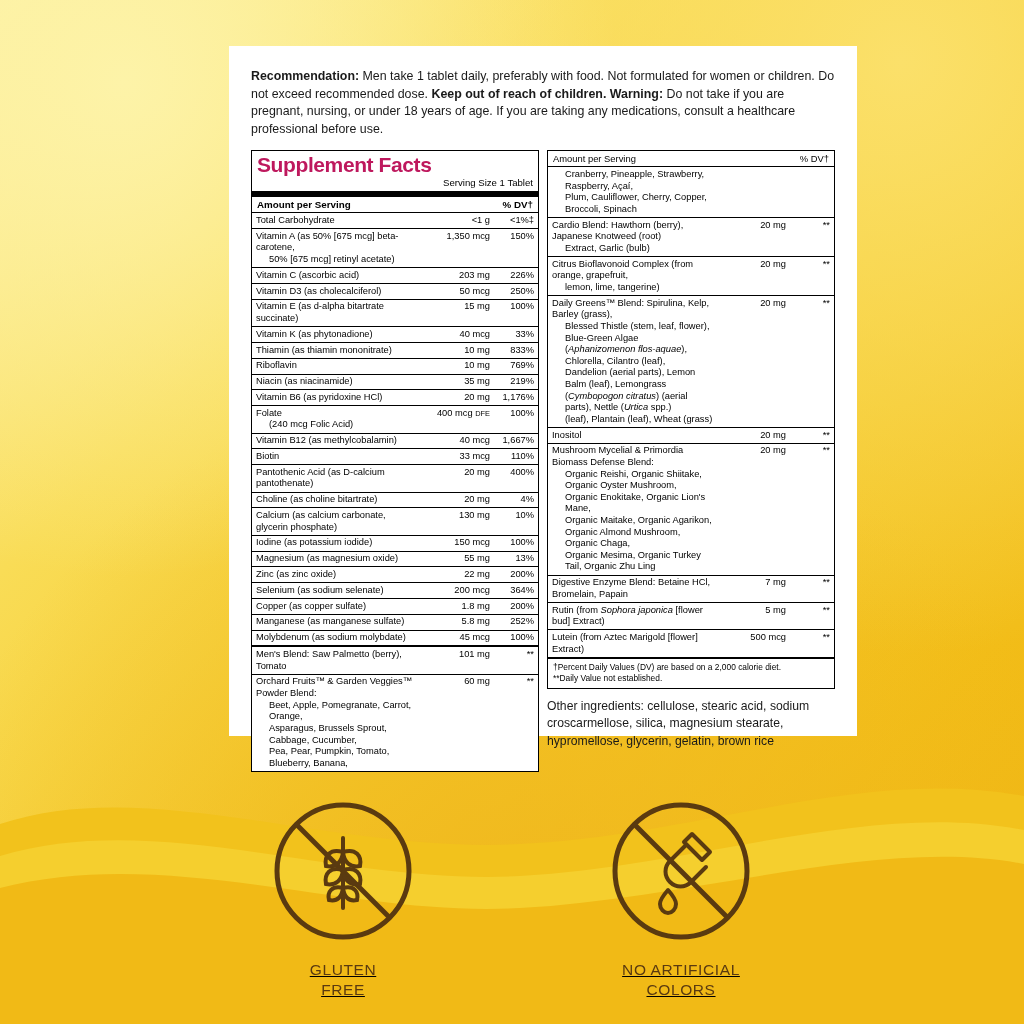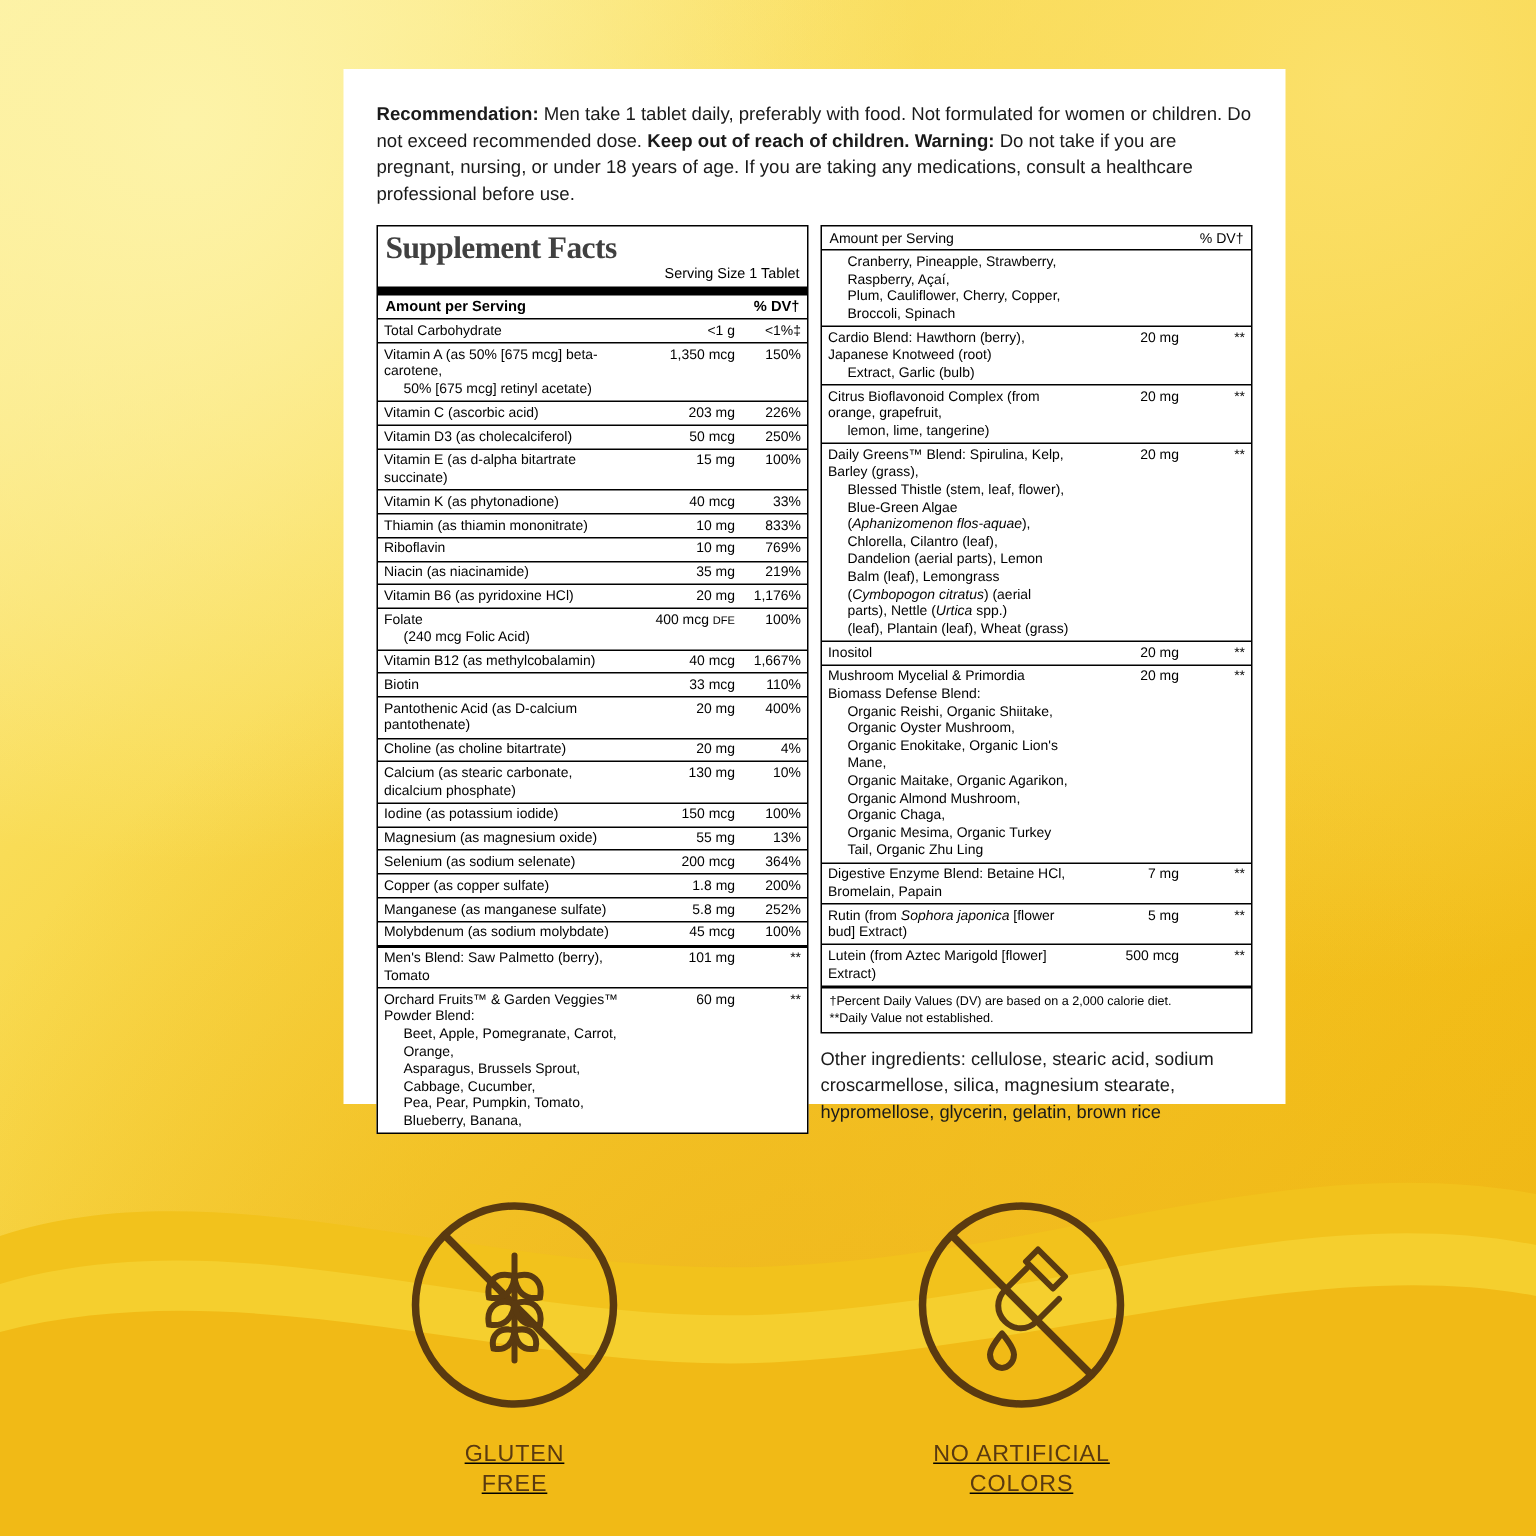--- a/index.html
+++ b/index.html
@@ -39,22 +39,22 @@
   
   .facts-wrap { display:flex; gap:8px; align-items:flex-start; }
   .col-left { width:300px; }
   .col-right { width:300px; }
 
   .panel {
     border:1.6px solid #000; background:#fff;
   }
   .sf-title {
     font-size:21px; font-weight:bold; letter-spacing:-0.4px;
-    padding:3px 5px 0 5px; line-height:1.05; color:#404040;
-    font-family:Liberation Serif, serif;
+    padding:3px 5px 0 5px; line-height:1.05; color:#be185d;
+    font-family:Liberation Sans, sans-serif;
   }
   .sf-serving {
     font-size:9.6px; padding:1px 5px 3px 5px; color:#000;
     border-bottom:6px solid #000;
     text-align:right;
   }
   .hdr-row {
     display:flex; font-size:9.8px; font-weight:bold;
     padding:2px 5px; border-bottom:1.2px solid #000; color:#000;
   }
@@ -205,33 +205,38 @@
                   <td class="nm">Pantothenic Acid (as D-calcium pantothenate)</td>
                   <td class="qty">20 mg</td>
                   <td class="dv">400%</td>
                 </tr>
                 <tr>
                   <td class="nm">Choline (as choline bitartrate)</td>
                   <td class="qty">20 mg</td>
                   <td class="dv">4%</td>
                 </tr>
                 <tr>
-                  <td class="nm">Calcium (as stearic carbonate, dicalcium phosphate)</td>
+                  <td class="nm">Calcium (as calcium carbonate, glycerin phosphate)</td>
                   <td class="qty">130 mg</td>
                   <td class="dv">10%</td>
                 </tr>
                 <tr>
                   <td class="nm">Iodine (as potassium iodide)</td>
                   <td class="qty">150 mcg</td>
                   <td class="dv">100%</td>
                 </tr>
                 <tr>
                   <td class="nm">Magnesium (as magnesium oxide)</td>
                   <td class="qty">55 mg</td>
                   <td class="dv">13%</td>
+                </tr>
+                <tr>
+                  <td class="nm">Zinc (as zinc oxide)</td>
+                  <td class="qty">22 mg</td>
+                  <td class="dv">200%</td>
                 </tr>
                 <tr>
                   <td class="nm">Selenium (as sodium selenate)</td>
                   <td class="qty">200 mcg</td>
                   <td class="dv">364%</td>
                 </tr>
                 <tr>
                   <td class="nm">Copper (as copper sulfate)</td>
                   <td class="qty">1.8 mg</td>
                   <td class="dv">200%</td>

